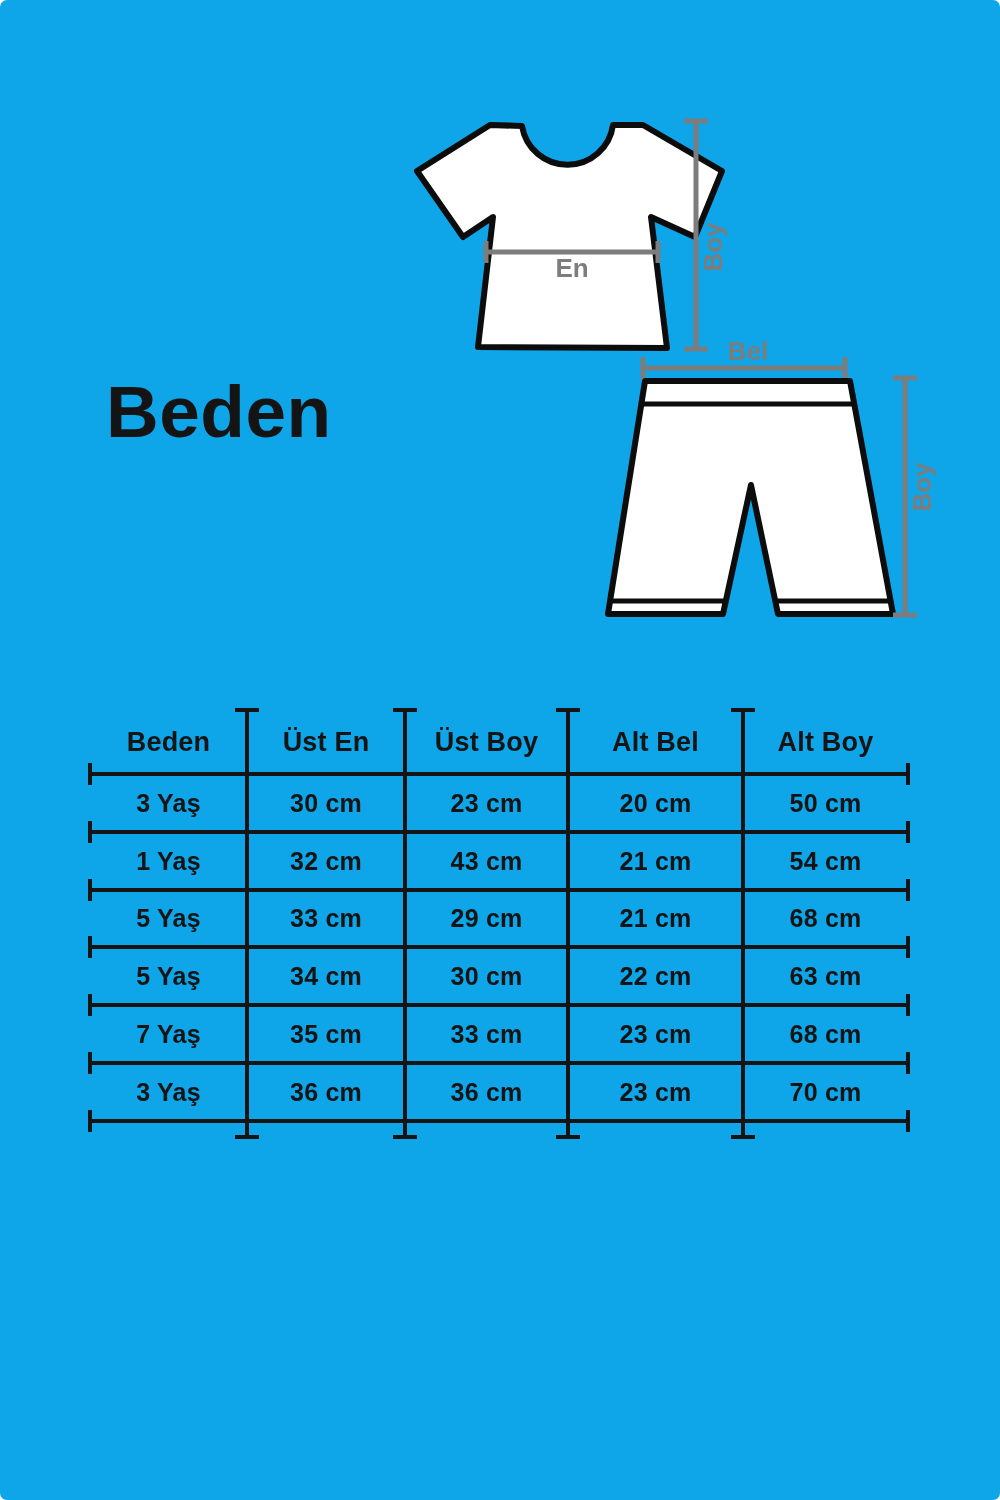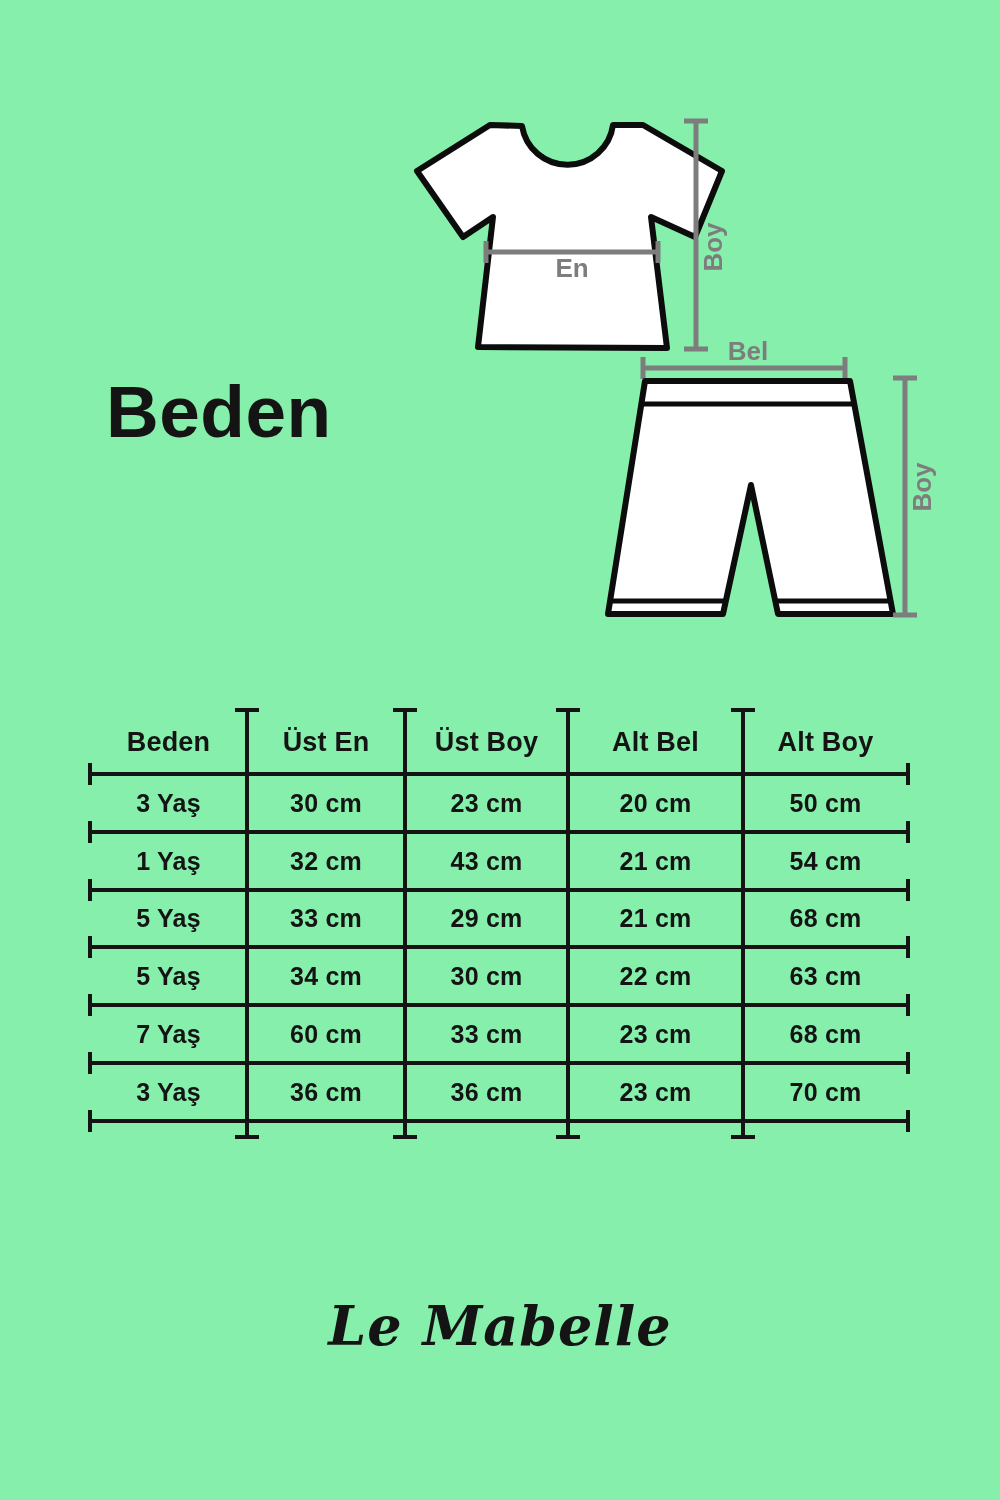--- a/index.html
+++ b/index.html
@@ -1,17 +1,17 @@
 <!DOCTYPE html>
 <html><head>
 <meta charset="utf-8">
 <style>
   html, body { margin:0; padding:0; background:#ffffff; }
   body { width:1000px; height:1500px; font-family:"Liberation Sans", sans-serif; }
-  .sheet { position:relative; width:1000px; height:1500px; background:#86efac; overflow:hidden; }
+  .sheet { position:relative; width:1000px; height:1500px; background:#0ea5e9; overflow:hidden;border-radius:7px; }
 
   
   .title { position:absolute; left:106px; top:374px; margin:0;
            font-size:73px; line-height:75px; font-weight:bold;
            color:#141414; letter-spacing:0.5px; }
 
   
   .diagrams { position:absolute; left:0; top:0; }
   .garment { fill:#ffffff; stroke:#0c0c0c; stroke-width:6; stroke-linejoin:round; }
   .garment-detail { stroke:#0c0c0c; stroke-width:5; }
@@ -130,21 +130,21 @@
     <div class="trow">
       <div class="cell">5 Yaş</div>
       <div class="cell">34 cm</div>
       <div class="cell">30 cm</div>
       <div class="cell">22 cm</div>
       <div class="cell">63 cm</div>
     </div>
 
     <div class="trow">
       <div class="cell">7 Yaş</div>
-      <div class="cell">60 cm</div>
+      <div class="cell">35 cm</div>
       <div class="cell">33 cm</div>
       <div class="cell">23 cm</div>
       <div class="cell">68 cm</div>
     </div>
 
     <div class="trow">
       <div class="cell">3 Yaş</div>
       <div class="cell">36 cm</div>
       <div class="cell">36 cm</div>
       <div class="cell">23 cm</div>
@@ -158,15 +158,14 @@
     <div class="hline" style="top:293px;"></div>
     <div class="hline" style="top:351px;"></div>
     <div class="hline" style="top:409px;"></div>
 
     <div class="vline" style="left:155px;"></div>
     <div class="vline" style="left:313px;"></div>
     <div class="vline" style="left:476px;"></div>
     <div class="vline" style="left:651px;"></div>
   </div>
 
-  <div class="brand-logo">Le Mabelle</div>
 
 </div>
 
 </body></html>

